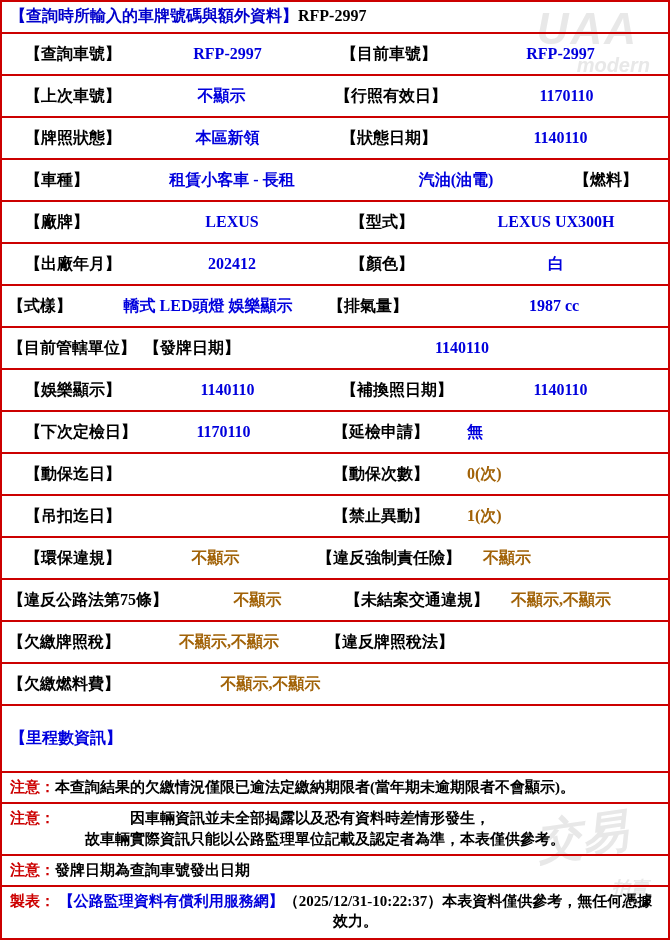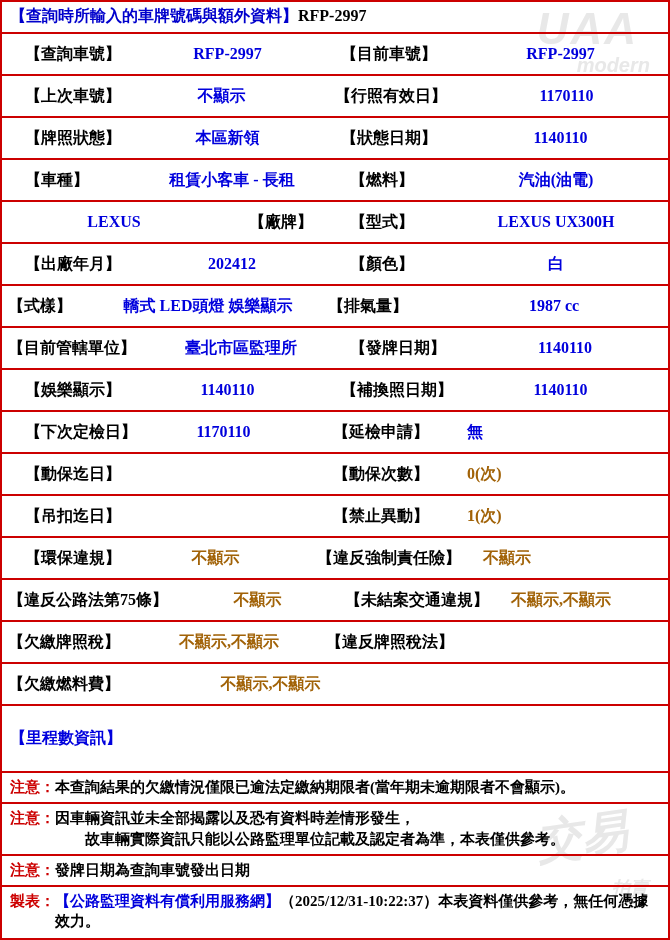--- a/index.html
+++ b/index.html
@@ -102,20 +102,21 @@
     border-bottom: 2px solid #cc0000;
   }
 
   .note {
     display: flex;
     align-items: flex-start;
     padding: 4px 12px 5px 8px;
     border-bottom: 2px solid #cc0000;
     font-size: 15px;
     line-height: 1.35;
+    text-align: center;
   }
   .note-key {
     color: #cc0000;
     font-weight: bold;
     flex: 0 0 auto;
     white-space: nowrap;
   }
   .note-body {
     color: #000000;
     font-weight: bold;
@@ -156,48 +157,47 @@
     <div class="row">
       <div class="cell lab c-lab-a">【牌照狀態】</div>
       <div class="cell val c-val-a">本區新領</div>
       <div class="cell lab c-lab-b">【狀態日期】</div>
       <div class="cell val c-val-b">1140110</div>
     </div>
 
     <div class="row">
       <div class="cell lab c-lab-a">【車種】</div>
       <div class="cell val c-val-a">租賃小客車 - 長租</div>
+      <div class="cell val c-val-b">汽油(油電)</div>
       <div class="cell lab" style="width:100px">【燃料】</div>
-      <div class="cell val c-val-b">汽油(油電)</div>
-    </div>
-
-    <div class="row">
+    </div>
+
+    <div class="row">
+      <div class="cell lab c-lab-a">【廠牌】</div>
       <div class="cell val c-val-a">LEXUS</div>
-      <div class="cell lab c-lab-a">【廠牌】</div>
       <div class="cell lab" style="width:100px">【型式】</div>
       <div class="cell val c-val-b">LEXUS UX300H</div>
     </div>
 
     <div class="row">
       <div class="cell lab c-lab-a">【出廠年月】</div>
       <div class="cell val c-val-a">202412</div>
       <div class="cell lab" style="width:100px">【顏色】</div>
       <div class="cell val c-val-b">白</div>
     </div>
 
     <div class="row">
       <div class="cell lab" style="width:92px">【式樣】</div>
       <div class="cell val" style="width:228px">轎式 LED頭燈 娛樂顯示</div>
       <div class="cell lab c-lab-b">【排氣量】</div>
       <div class="cell val c-val-b">1987 cc</div>
     </div>
 
     <div class="row">
       <div class="cell lab" style="width:136px">【目前管轄單位】</div>
-      <div class="cell val" style="width:184px">臺北市區監理所</div>
       <div class="cell lab c-lab-b">【發牌日期】</div>
       <div class="cell val c-val-b">1140110</div>
     </div>
 
     <div class="row">
       <div class="cell lab c-lab-a">【娛樂顯示】</div>
       <div class="cell val c-val-a">1140110</div>
       <div class="cell lab c-lab-b">【補換照日期】</div>
       <div class="cell val c-val-b">1140110</div>
     </div>

